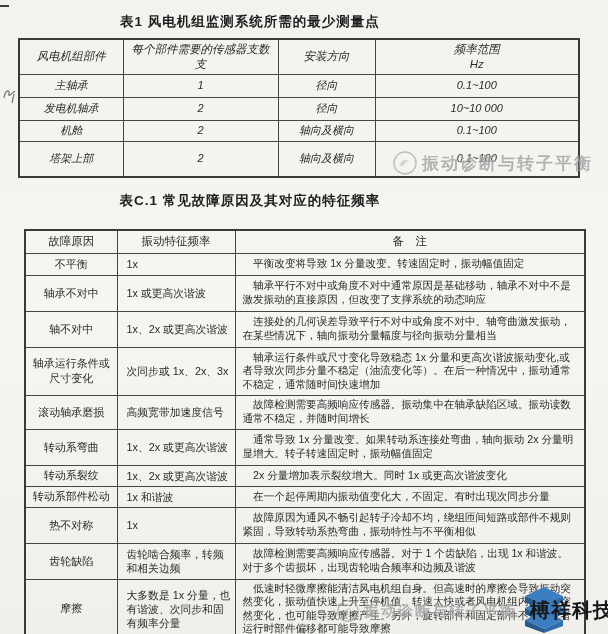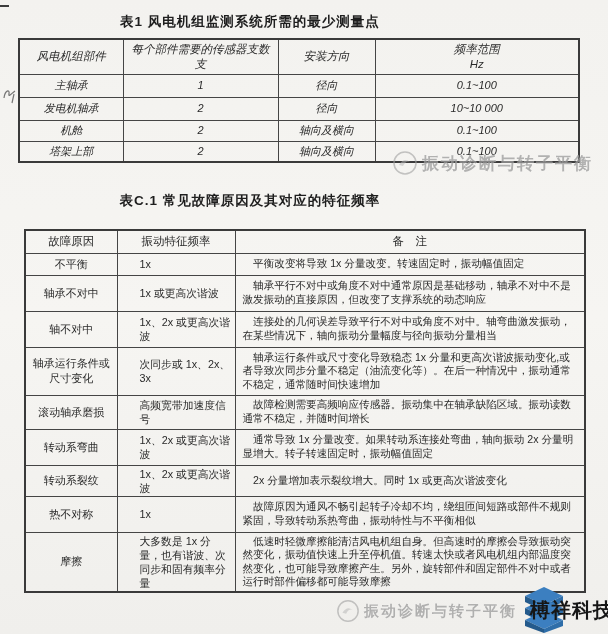--- a/index.html
+++ b/index.html
@@ -28,21 +28,21 @@
     font-weight:normal;
     font-size:11px;line-height:15px;
     padding:1px 3px;
     vertical-align:middle;
     text-align:center;
     color:#2a2a2a;
   }
   th{font-size:11.5px;}
   .hdr-line{display:block;}
   #tableC td.cause{width:92px;margin-left:45px;}
-  #tableC td.freq{width:118px;text-align:left;padding-left:22px;line-height:14px;font-size:10.8px;}
+  #tableC td.freq{width:118px;text-align:left;padding-left:9px;line-height:14px;font-size:10.8px;}
   #tableC td.note{
     width:350px;text-align:left;padding:2px 7px 2px 7px;
     font-size:10.6px;line-height:13.6px;text-indent:1em;
   }
   
   .wm{
     position:absolute;display:flex;align-items:center;gap:4px;
     pointer-events:none;color:#9b9b9b;opacity:0.75;
     font-weight:bold;white-space:nowrap;
   }
@@ -102,21 +102,21 @@
       <td>2</td>
       <td>径向</td>
       <td>10~10 000</td>
     </tr>
     <tr style="height:21px">
       <td>机舱</td>
       <td>2</td>
       <td>轴向及横向</td>
       <td>0.1~100</td>
     </tr>
-    <tr style="height:21px">
+    <tr style="height:36px">
       <td>塔架上部</td>
       <td>2</td>
       <td>轴向及横向</td>
       <td>0.1~100</td>
     </tr>
   </tbody>
     </table>
 
   <div id="titleC" class="doc-title">表C.1  常见故障原因及其对应的特征频率</div>
 
@@ -160,24 +160,34 @@
     <tr style="height:36px">
       <td class="cause">转动系弯曲</td>
       <td class="freq">1x、2x 或更高次谐波</td>
       <td class="note">通常导致 1x 分量改变。如果转动系连接处弯曲，轴向振动 2x 分量明显增大。转子转速固定时，振动幅值固定</td>
     </tr>
     <tr style="height:21px">
       <td class="cause">转动系裂纹</td>
       <td class="freq">1x、2x 或更高次谐波</td>
       <td class="note">2x 分量增加表示裂纹增大。同时 1x 或更高次谐波变化</td>
     </tr>
+    <tr style="height:21px">
+      <td class="cause">转动系部件松动</td>
+      <td class="freq">1x 和谐波</td>
+      <td class="note">在一个起停周期内振动值变化大，不固定。有时出现次同步分量</td>
+    </tr>
     <tr style="height:36px">
       <td class="cause">热不对称</td>
       <td class="freq">1x</td>
       <td class="note">故障原因为通风不畅引起转子冷却不均，绕组匝间短路或部件不规则紧固，导致转动系热弯曲，振动特性与不平衡相似</td>
+    </tr>
+    <tr style="height:36px">
+      <td class="cause">齿轮缺陷</td>
+      <td class="freq">齿轮啮合频率，转频和相关边频</td>
+      <td class="note">故障检测需要高频响应传感器。对于 1 个齿缺陷，出现 1x 和谐波。对于多个齿损坏，出现齿轮啮合频率和边频及谐波</td>
     </tr>
     <tr style="height:54px">
       <td class="cause">摩擦</td>
       <td class="freq">大多数是 1x 分量，也有谐波、次同步和固有频率分量</td>
       <td class="note">低速时轻微摩擦能清洁风电机组自身。但高速时的摩擦会导致振动突然变化，振动值快速上升至停机值。转速太快或者风电机组内部温度突然变化，也可能导致摩擦产生。另外，旋转部件和固定部件不对中或者运行时部件偏移都可能导致摩擦</td>
     </tr>
   </tbody>
     </table>
 
   <svg class="scribble" width="20" height="26" viewBox="0 0 20 26">

